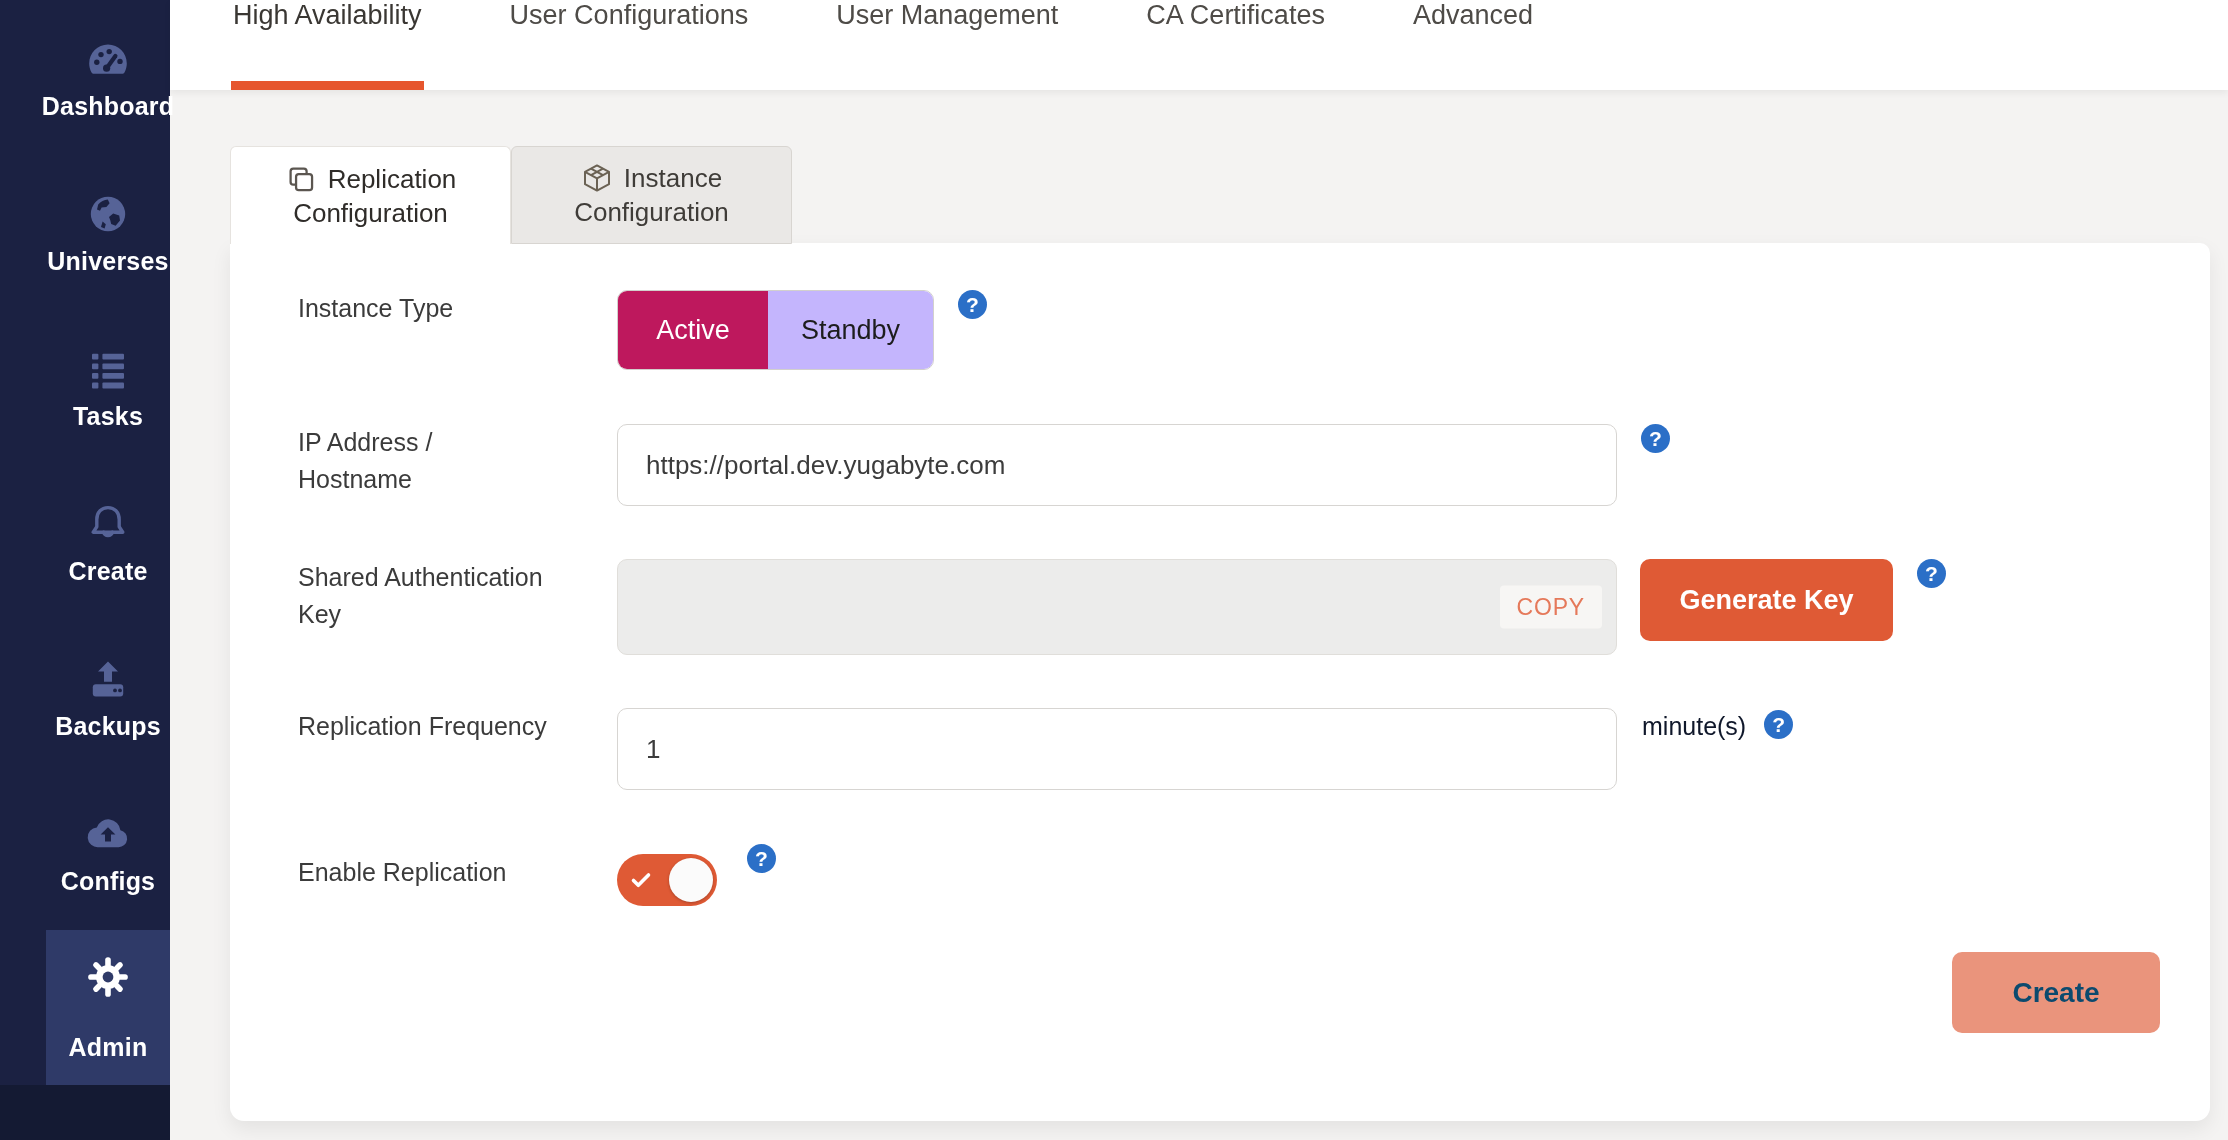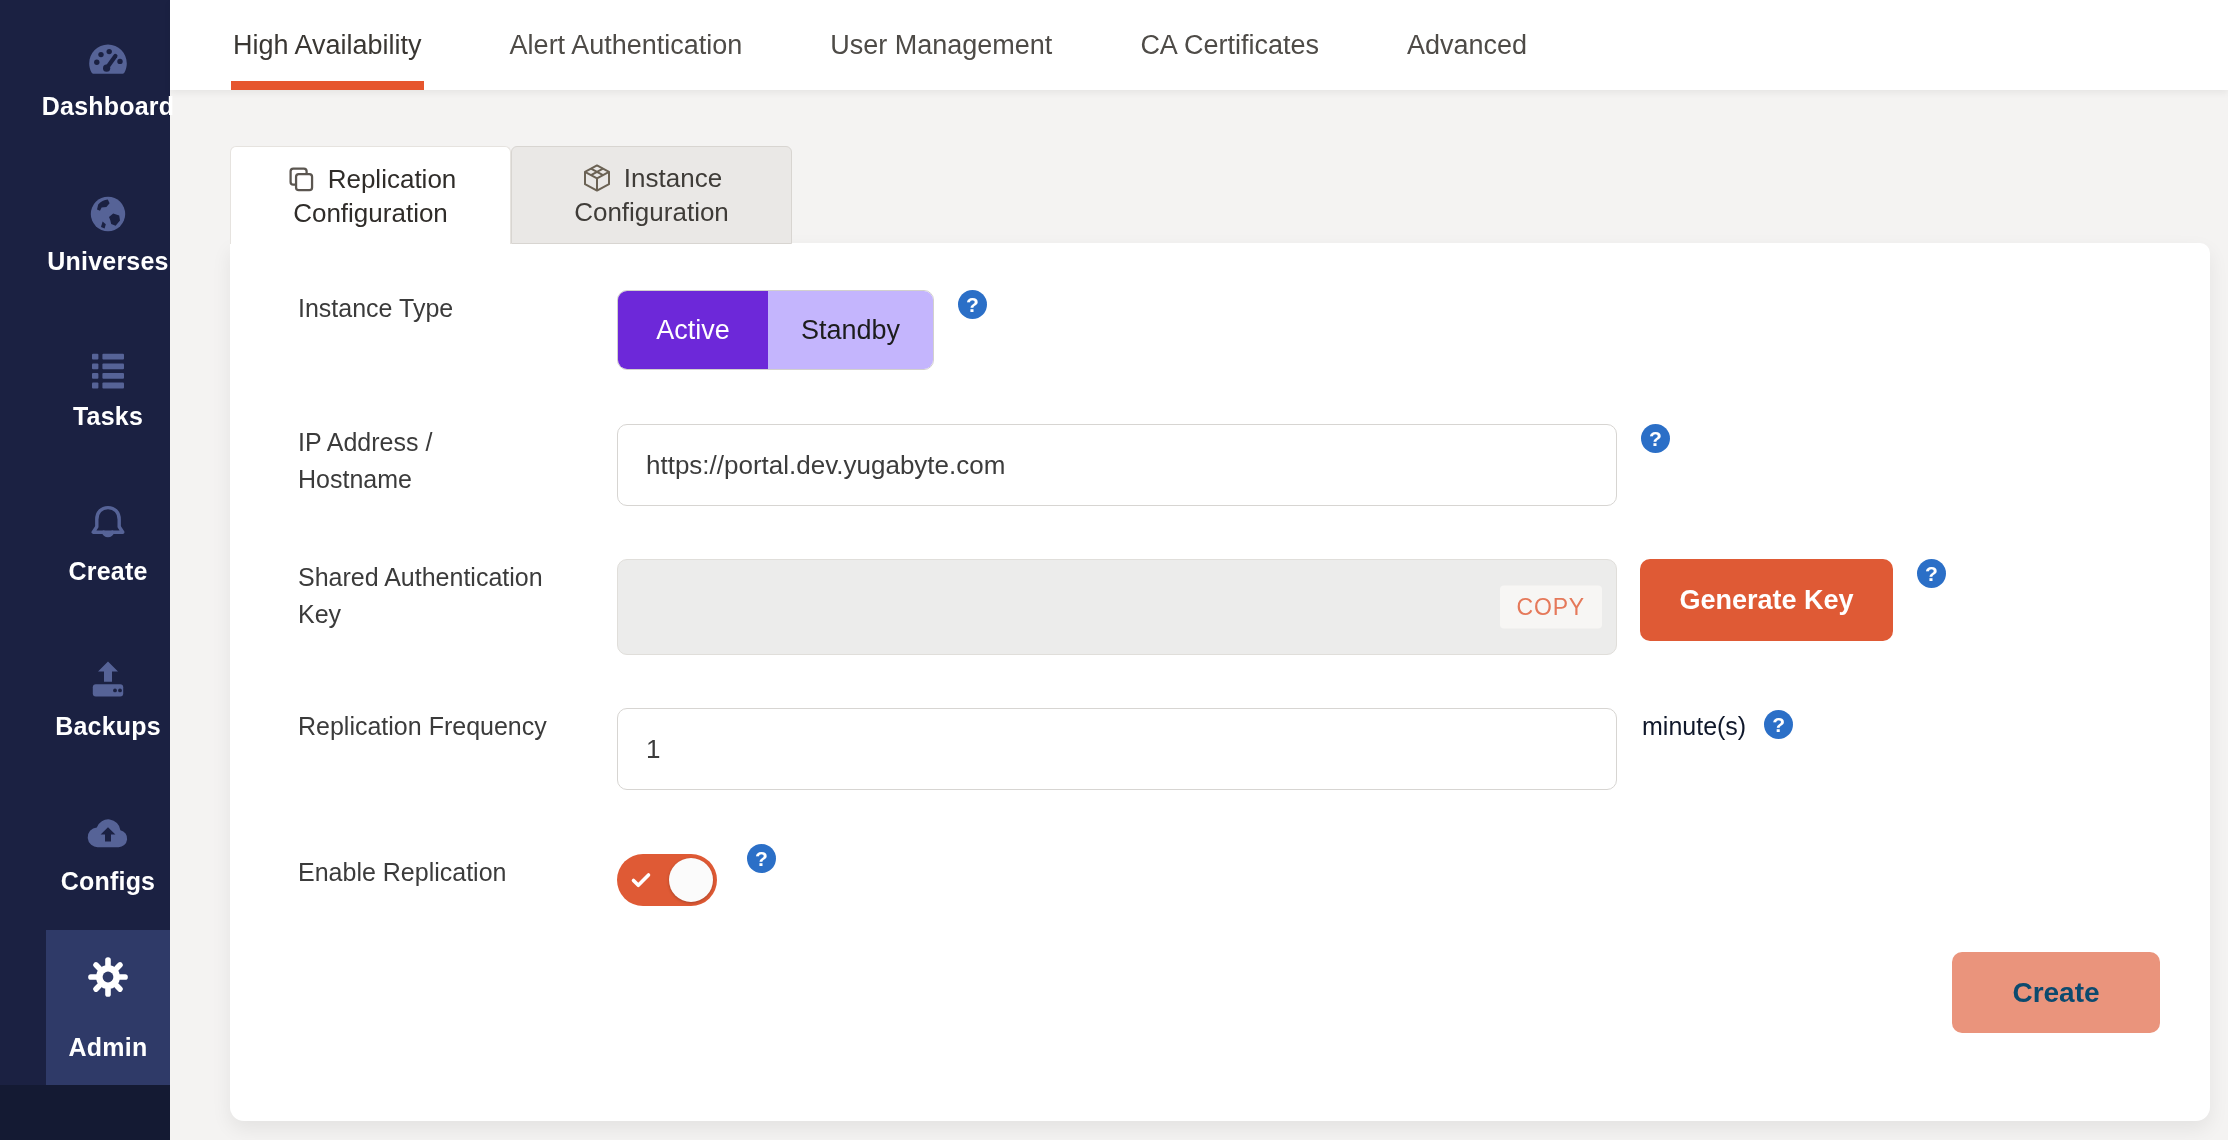--- a/index.html
+++ b/index.html
@@ -17,21 +17,21 @@
   .nav-icon svg { width:100%; height:100%; display:block; }
   .nav-item.active .nav-icon { color:#ffffff; }
   .nav-label { font-size:25px; font-weight:600; letter-spacing:.2px; }
   .sidebar-bottom { position:absolute; left:0; right:0; top:1085px; bottom:0; background:#141a33; }
 
   
   .main { flex:1; display:flex; flex-direction:column; min-width:0; }
 
   .tabbar { height:90px; background:#ffffff; display:flex; padding-left:63px;
             box-shadow:0 3px 7px rgba(0,0,0,.06); position:relative; z-index:3; }
-  .tab { position:relative; display:flex; align-items:center; margin-right:88px;
+  .tab { position:relative; display:flex; align-items:flex-start; margin-right:88px;
          font-size:27px; color:#4e4b47; cursor:pointer; white-space:nowrap; }
   .tab.active { color:#3a3733; }
   .tab.active::after { content:""; position:absolute; left:-2px; right:-2px; bottom:0;
                        height:9px; background:#e6562e; }
 
   .content { flex:1; padding:56px 0 0 60px; position:relative; }
 
   
   .subtabs { display:flex; position:relative; z-index:2; }
   .subtab { width:281px; height:98px; display:flex; align-items:center; justify-content:center;
@@ -52,21 +52,21 @@
   .row-label span { display:inline-block; max-width:255px; }
   .row-control { display:flex; align-items:flex-start; }
 
   .mb1 { margin-bottom:54px; } .mb2 { margin-bottom:53px; }
   .mb3 { margin-bottom:53px; } .mb4 { margin-bottom:64px; }
 
   
   .seg { display:flex; width:317px; height:80px; border:1px solid #d2d0cd; border-radius:10px;
          overflow:hidden; background:#fff; }
   .seg-btn { display:flex; align-items:center; justify-content:center; font-size:27px; cursor:pointer; }
-  .seg-btn.on  { flex:0 0 150px; background:#6d28d9; color:#ffffff; }
+  .seg-btn.on  { flex:0 0 150px; background:#be185d; color:#ffffff; }
   .seg-btn.off { flex:1; background:#c4b5fd; color:#1d1d1d; }
 
   
   .text-input { width:1000px; height:82px; border:1px solid #d7d5d2; border-radius:10px;
                 font-size:26px; color:#3c3c3c; padding:0 28px; background:#fff; outline:none;
                 font-family:"Liberation Sans","DejaVu Sans",sans-serif; }
   .disabled-box { position:relative; width:1000px; height:96px; background:#ececeb;
                   border:1px solid #e0deda; border-radius:10px; }
   .copy-chip { position:absolute; right:14px; top:50%; transform:translateY(-50%);
                background:#f7f6f4; color:#e5795a; font-size:23px; font-weight:500;
@@ -202,21 +202,21 @@
     <div class="sidebar-bottom"></div>
   </aside>
 
   <div class="main">
 
     <header class="tabbar">
       <div class="tab active">
           <span>High Availability</span>
         </div>
       <div class="tab">
-          <span>Alert Authentication</span>
+          <span>User Configurations</span>
         </div>
       <div class="tab">
           <span>User Management</span>
         </div>
       <div class="tab">
           <span>CA Certificates</span>
         </div>
       <div class="tab">
           <span>Advanced</span>
         </div>

